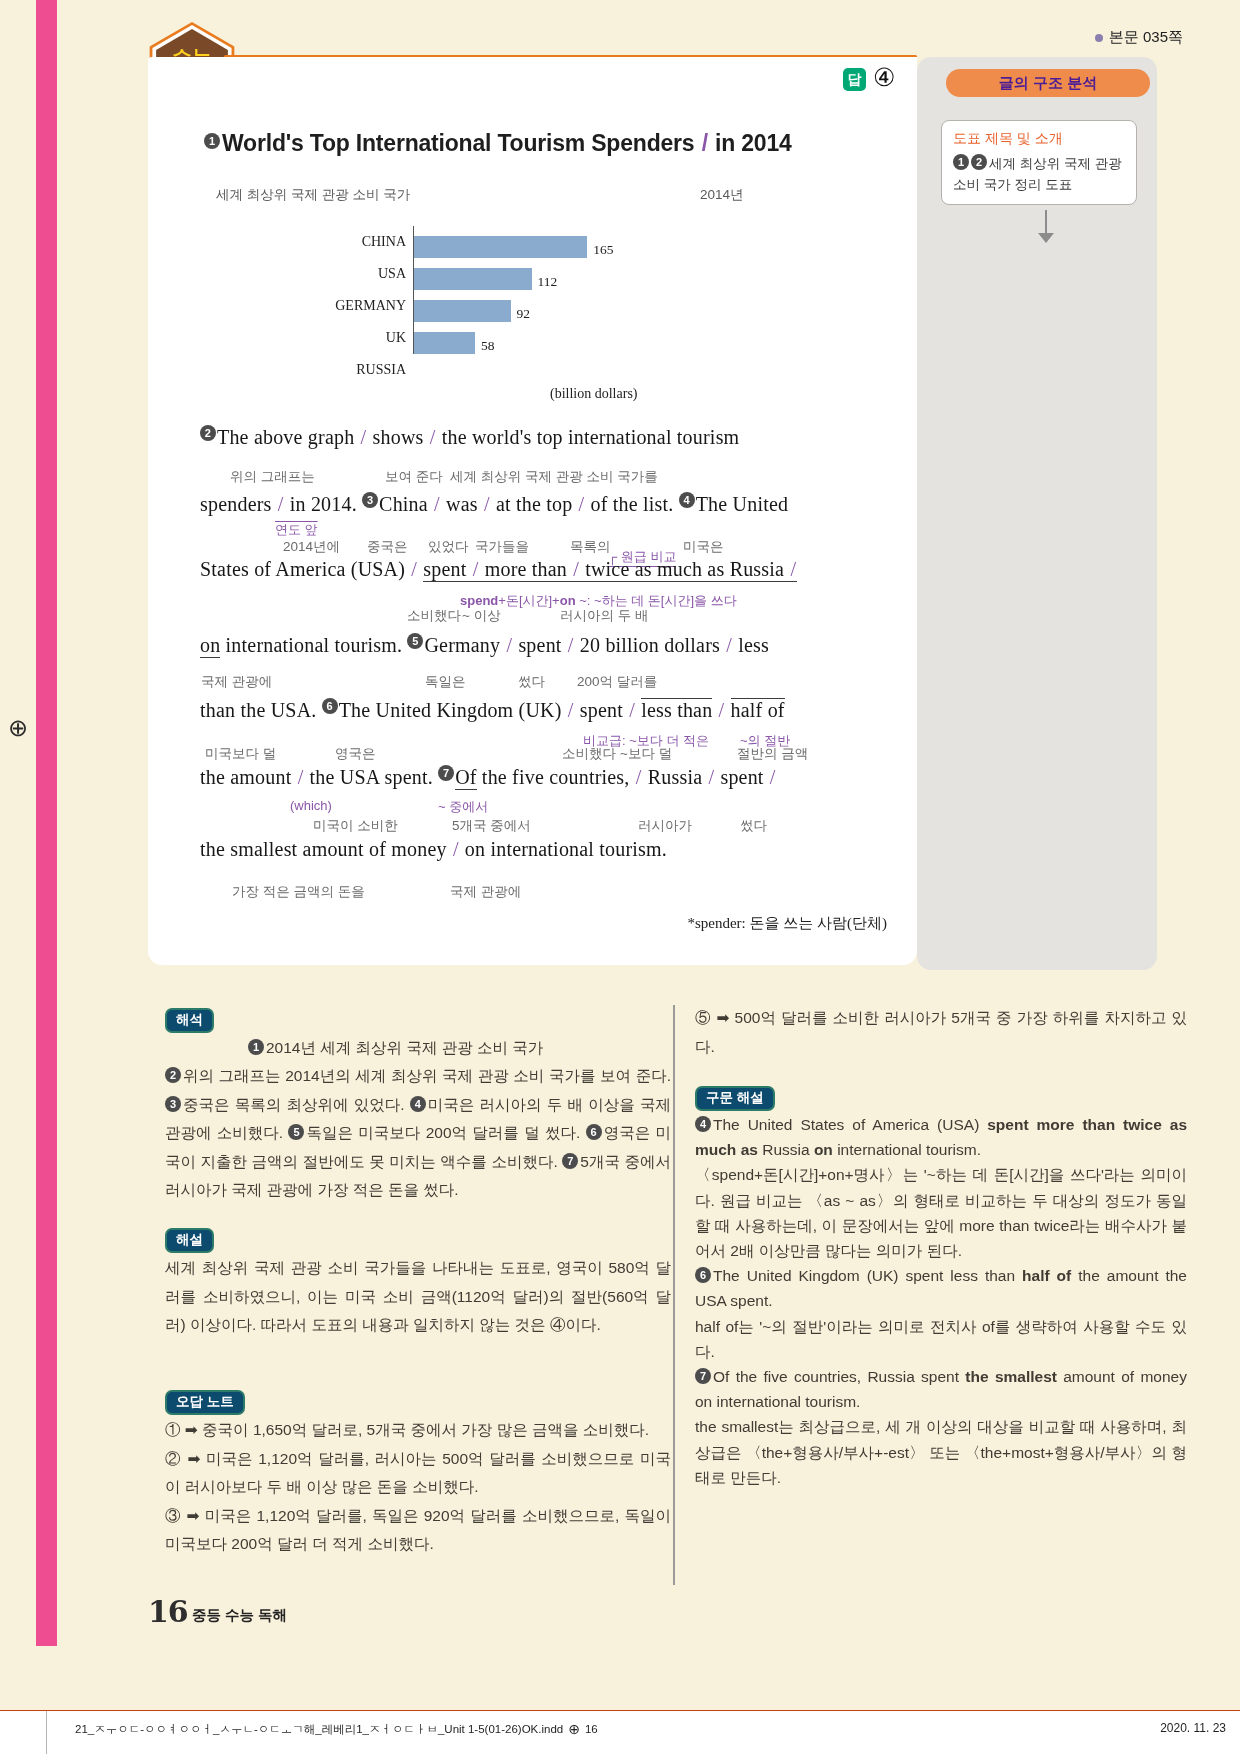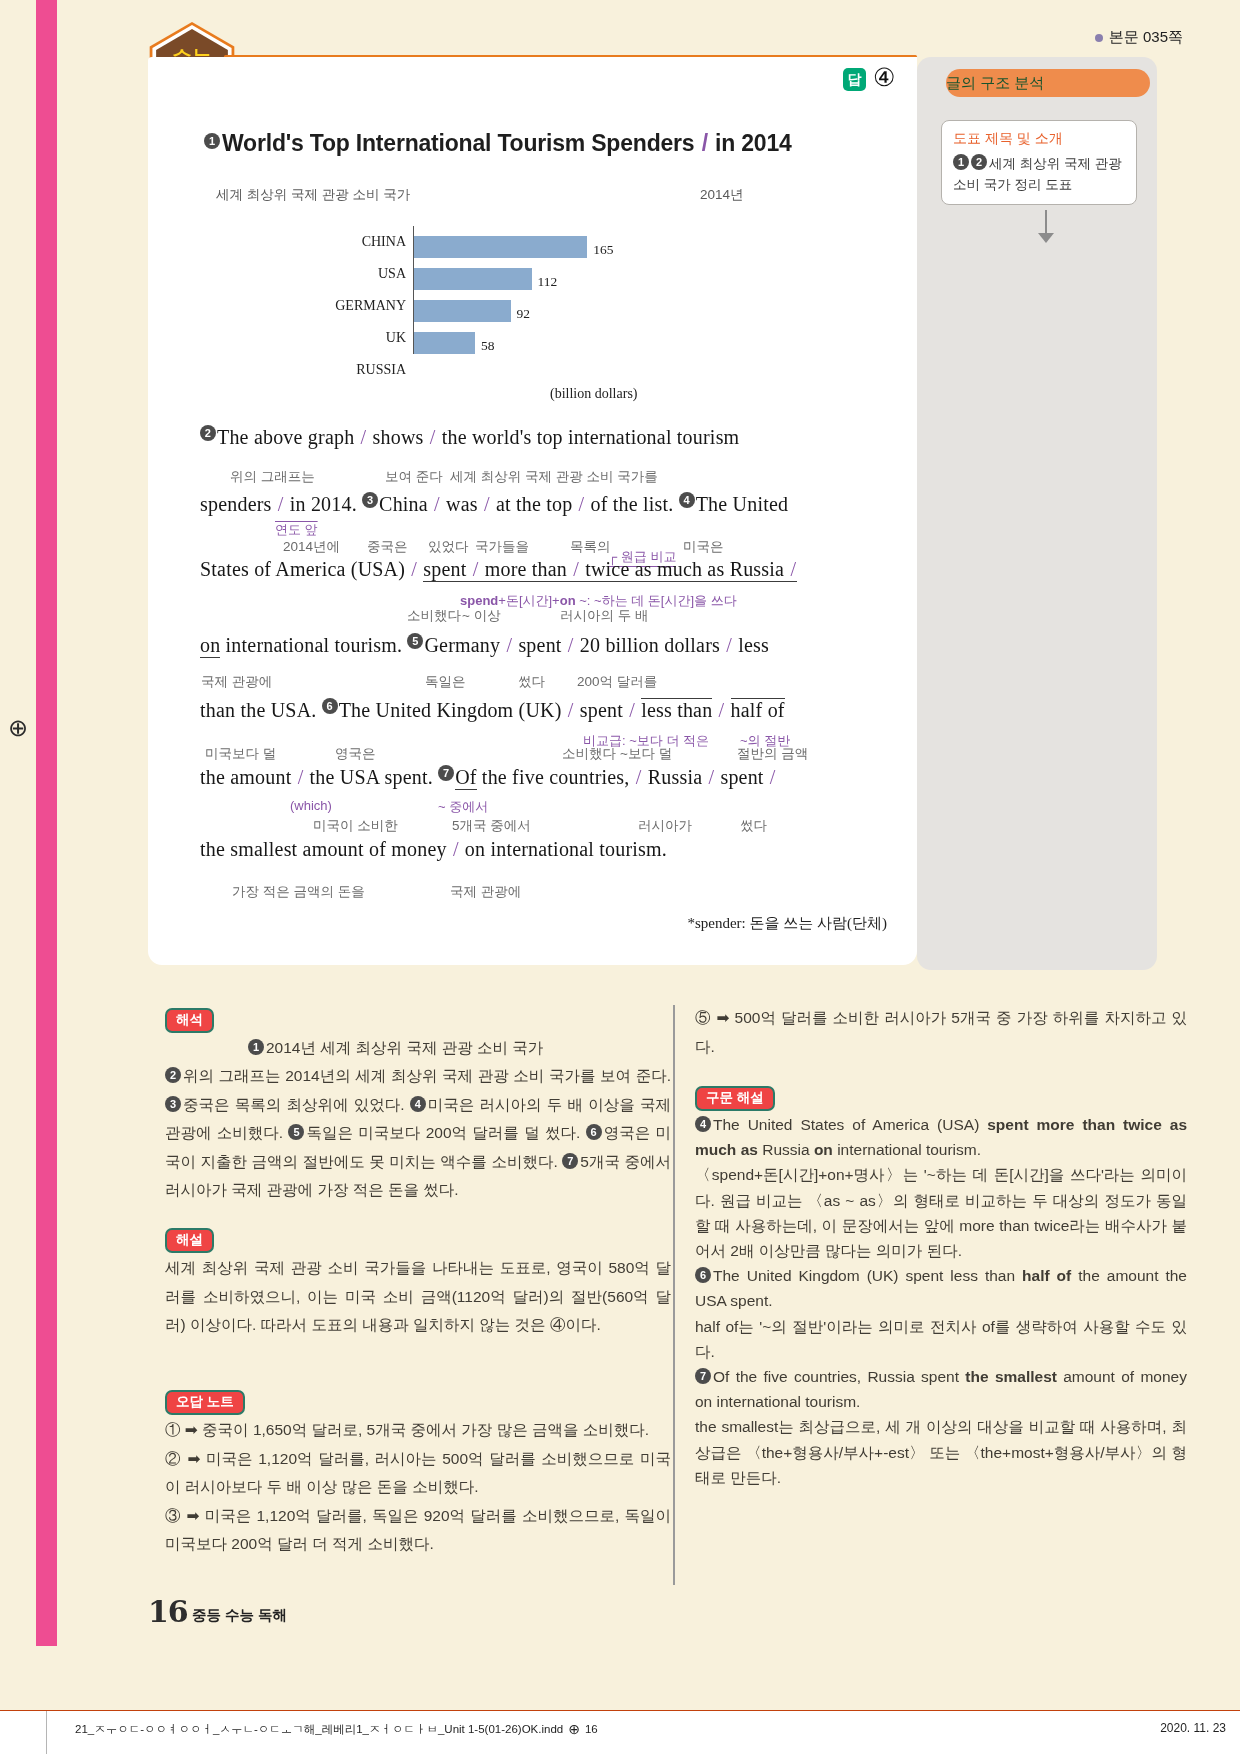--- a/index.html
+++ b/index.html
@@ -2,21 +2,21 @@
 <html><head>
 <meta charset="utf-8">
 <style>
   html,body{margin:0;padding:0;background:#d8d2c2}
   #page{position:relative;width:1240px;height:1754px;background:#f8f1dc;overflow:hidden;
         font-family:"Liberation Sans",sans-serif;color:#333}
   .abs{position:absolute}
   
   .hex{position:absolute;inset:0;clip-path:polygon(50% 0,96% 25%,96% 75%,50% 100%,4% 75%,4% 25%)}
   
-  .tbadge{display:inline-block;background:#ef4444;border:2px solid #2c7a68;border-radius:7px;
+  .tbadge{display:inline-block;background:#0c4a6e;border:2px solid #2c7a68;border-radius:7px;
           color:#fff;font-size:13.5px;font-weight:bold;padding:3px 9px 4px;line-height:1}
   
   .nn{display:inline-block;width:16px;height:16px;border-radius:50%;background:#4c4c4c;color:#fff;
       font:bold 11px/16px "Liberation Sans",sans-serif;text-align:center;vertical-align:2px;margin-right:2px}
   .en .nn{vertical-align:7px;margin-right:1px}
   .ctitle .nn{vertical-align:6px}
   
   .sl{color:#8a56a8;padding:0 1px}
   .ul{border-bottom:1.6px solid #3c3c3c;padding-bottom:1px}
   .ov{border-top:1.6px solid #3c3c3c;padding-top:0}
@@ -34,22 +34,22 @@
   .cval{font:13.5px "Liberation Serif",serif;color:#222;margin-left:6px}
   .ctitle{font-size:23px;font-weight:bold;color:#1e1e1e;letter-spacing:-.2px;white-space:nowrap}
   .cap{font-size:13.5px;color:#5a5a5a;white-space:nowrap}
   
   .body-kr{font-size:15.5px;color:#403c34;line-height:28.5px;text-align:justify}
   .body-kr2{font-size:15.5px;color:#403c34;line-height:25.2px;text-align:justify}
   
   .sbox{position:absolute;width:172px;background:#fff;border:1.3px solid #b5b2ad;border-radius:8px;padding:9px 11px}
   .sbox .t{color:#e8612c;font-weight:normal;font-size:14px;margin-bottom:5px}
   .sbox .b{font-size:13.5px;color:#3a3a3a;line-height:21px}
-  .pill{position:absolute;background:#ef8c4c;border-radius:14px;color:#14532d;font-weight:normal;
-        font-size:15px;text-align:left}
+  .pill{position:absolute;background:#ef8c4c;border-radius:14px;color:#4c1d95;font-weight:bold;
+        font-size:15px;text-align:center}
 </style>
 </head>
 <body>
 
 <div id="page">
 
   <div class="abs" style="left:36px;top:0;width:21px;height:1646px;background:#ee4d92"></div>
   <div class="abs" style="left:8px;top:714px;font-size:24px;color:#2b2b2b">⊕</div>
 
   <div class="abs" style="left:146px;top:22px;width:92px;height:98px">

